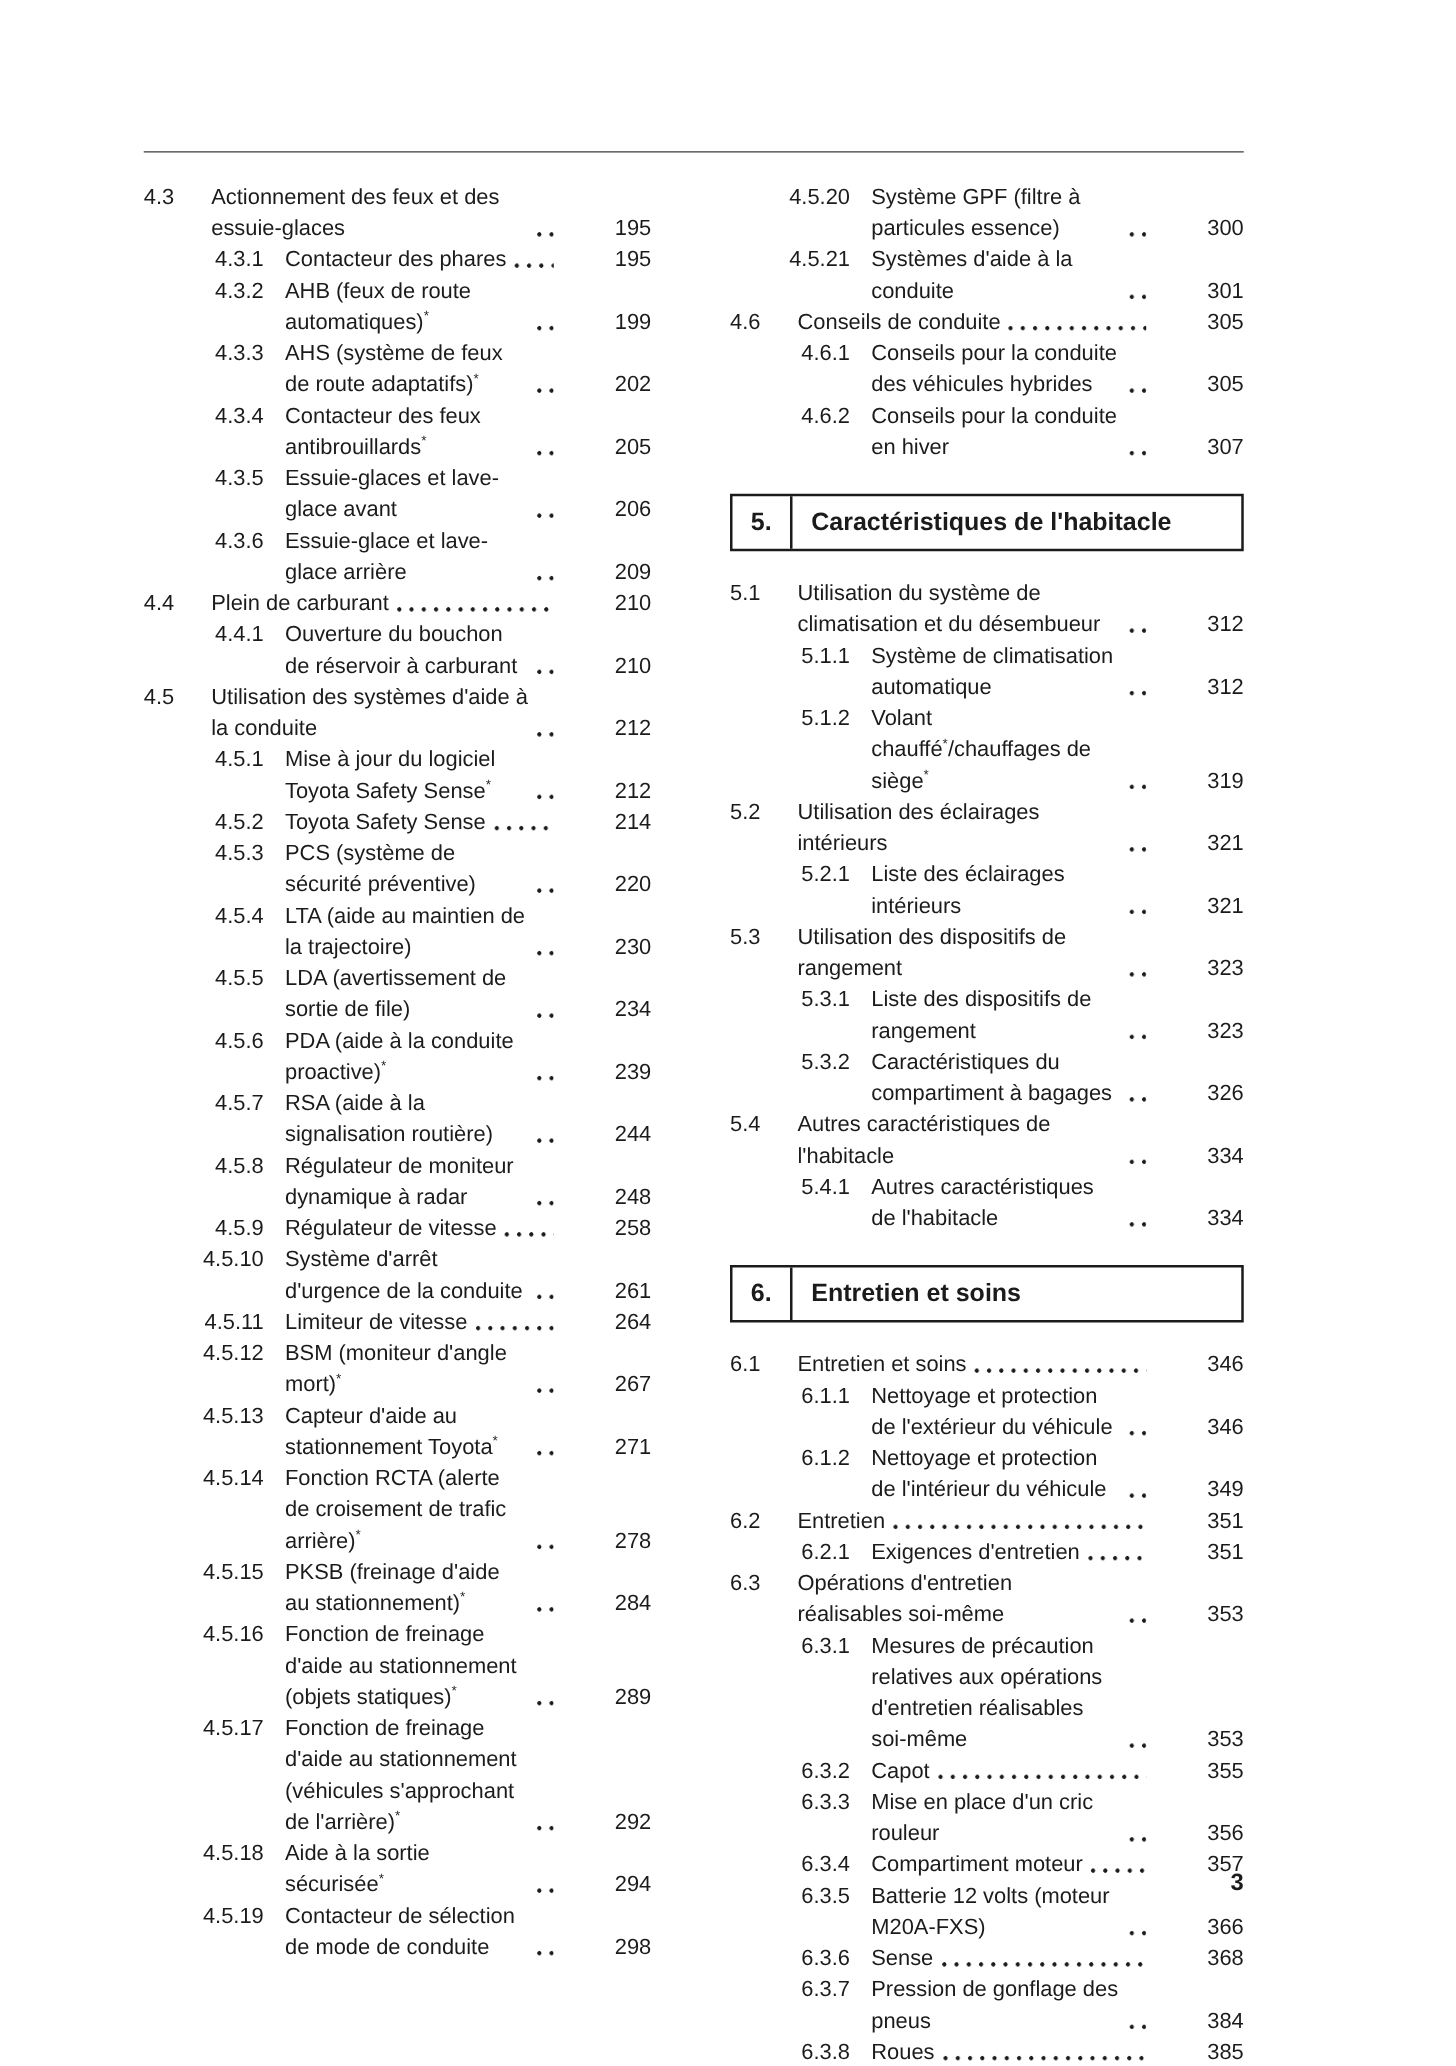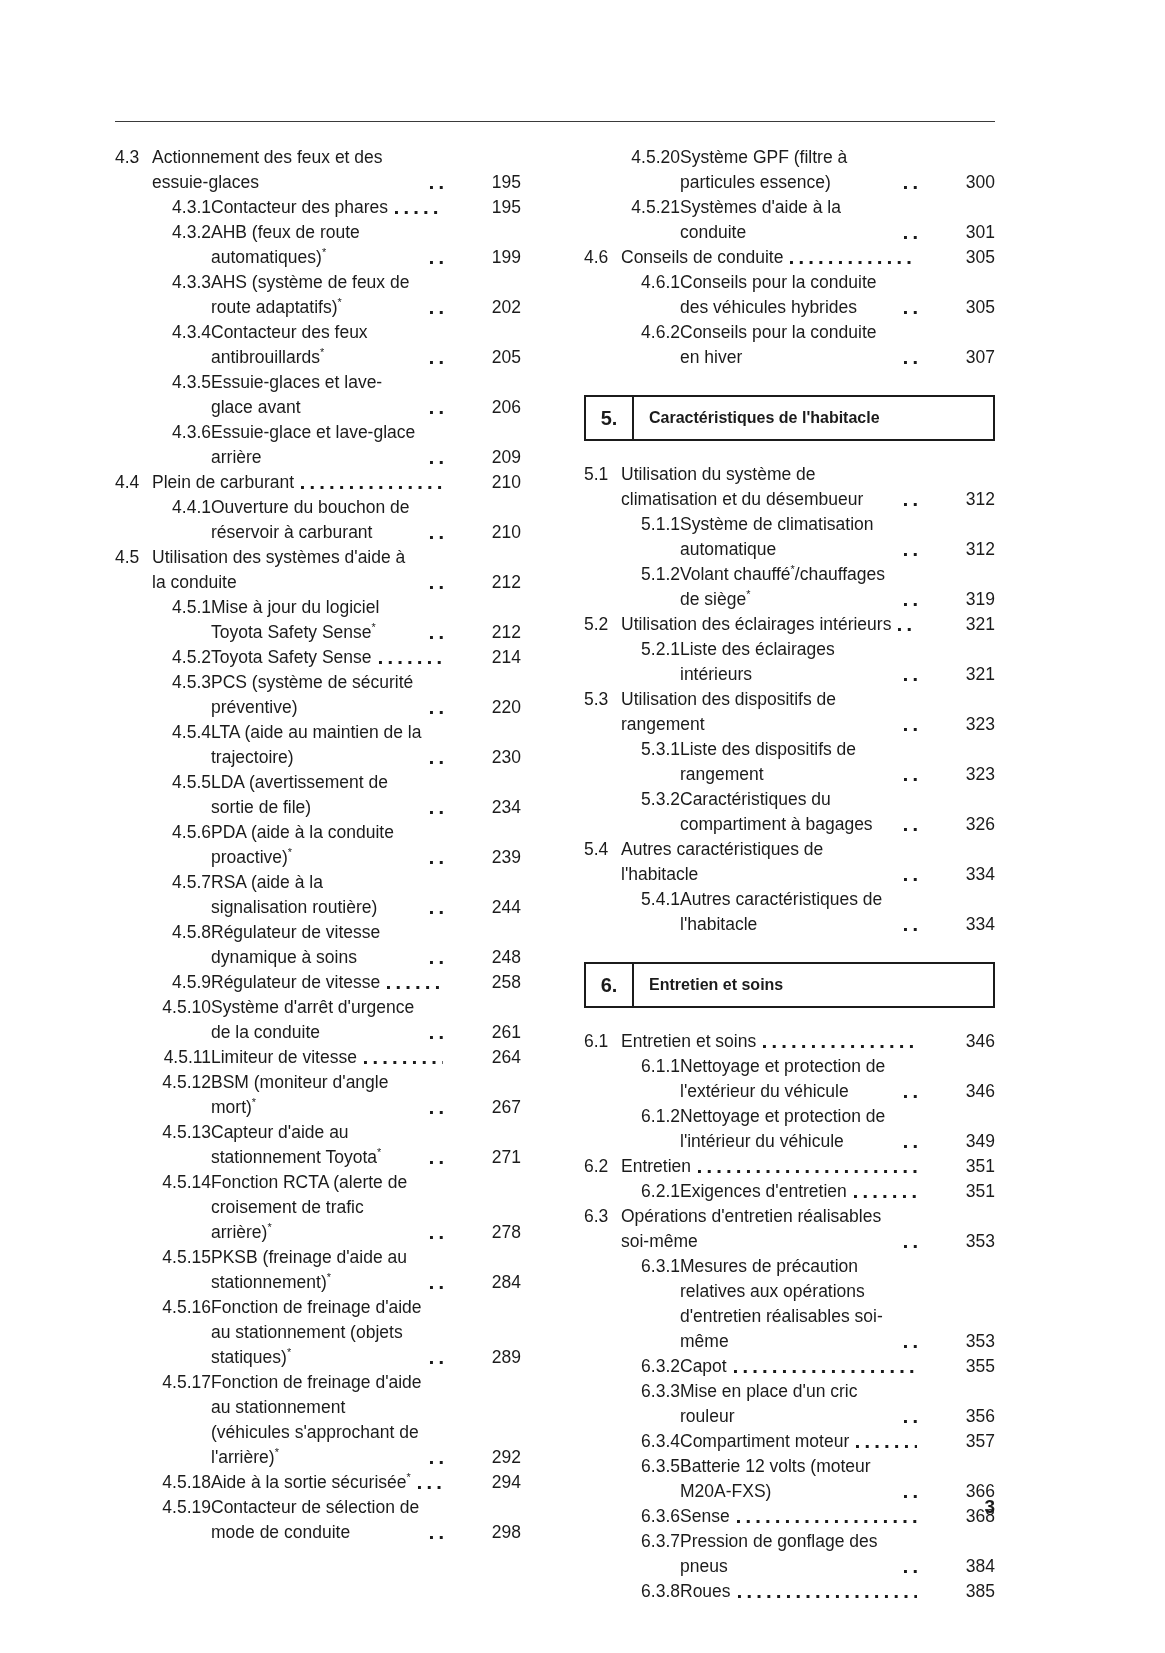--- a/index.html
+++ b/index.html
@@ -39,21 +39,21 @@
   }
   .entry .text {
     display: flex;
     flex: 0 1 auto;
     min-width: 0;
   }
   .entry .num { flex: 0 0 auto; }
   .level-1 .num { width: 37px; }
   .level-2 { padding-left: 37px; }
   .level-2 .num { width: 59px; text-align: right; }
-  .entry .title { min-width: 0; }
+  .entry .title { min-width: 0; margin-left: 17px; }
   .entry .fill {
     flex: 1 1 14px;
     min-width: 14px;
     height: 5px;
     margin: 0 4px 5px 6px;
     background-image: radial-gradient(circle at 2.5px 2.5px, #1b1b1b 1.45px, rgba(0,0,0,0) 1.85px);
     background-size: 9.8px 5px;
     background-repeat: repeat-x;
     background-position: left bottom;
   }
@@ -79,21 +79,21 @@
   }
   .section-divider {
     flex: 0 0 2px;
     background: #1b1b1b;
   }
   .section-title {
     display: flex;
     align-items: center;
     padding-left: 15px;
     font-weight: bold;
-    font-size: 16px;
+    font-size: 20px;
   }
 
   .page-number {
     position: absolute;
     top: 1496px;
     right: 170px;
     font-weight: bold;
     font-size: 19px;
     color: #1b1b1b;
   }
@@ -254,21 +254,21 @@
       <span class="num">4.5.7</span>
       <span class="title">RSA (aide à la signalisation routière)</span>
     </span>
     <span class="fill"></span>
     <span class="pagenum">244</span>
   </div>
 
   <div class="entry level-2">
     <span class="text">
       <span class="num">4.5.8</span>
-      <span class="title">Régulateur de vitesse dynamique à soins</span>
+      <span class="title">Régulateur de moniteur dynamique à radar</span>
     </span>
     <span class="fill"></span>
     <span class="pagenum">248</span>
   </div>
 
   <div class="entry level-2">
     <span class="text">
       <span class="num">4.5.9</span>
       <span class="title">Régulateur de vitesse</span>
     </span>

